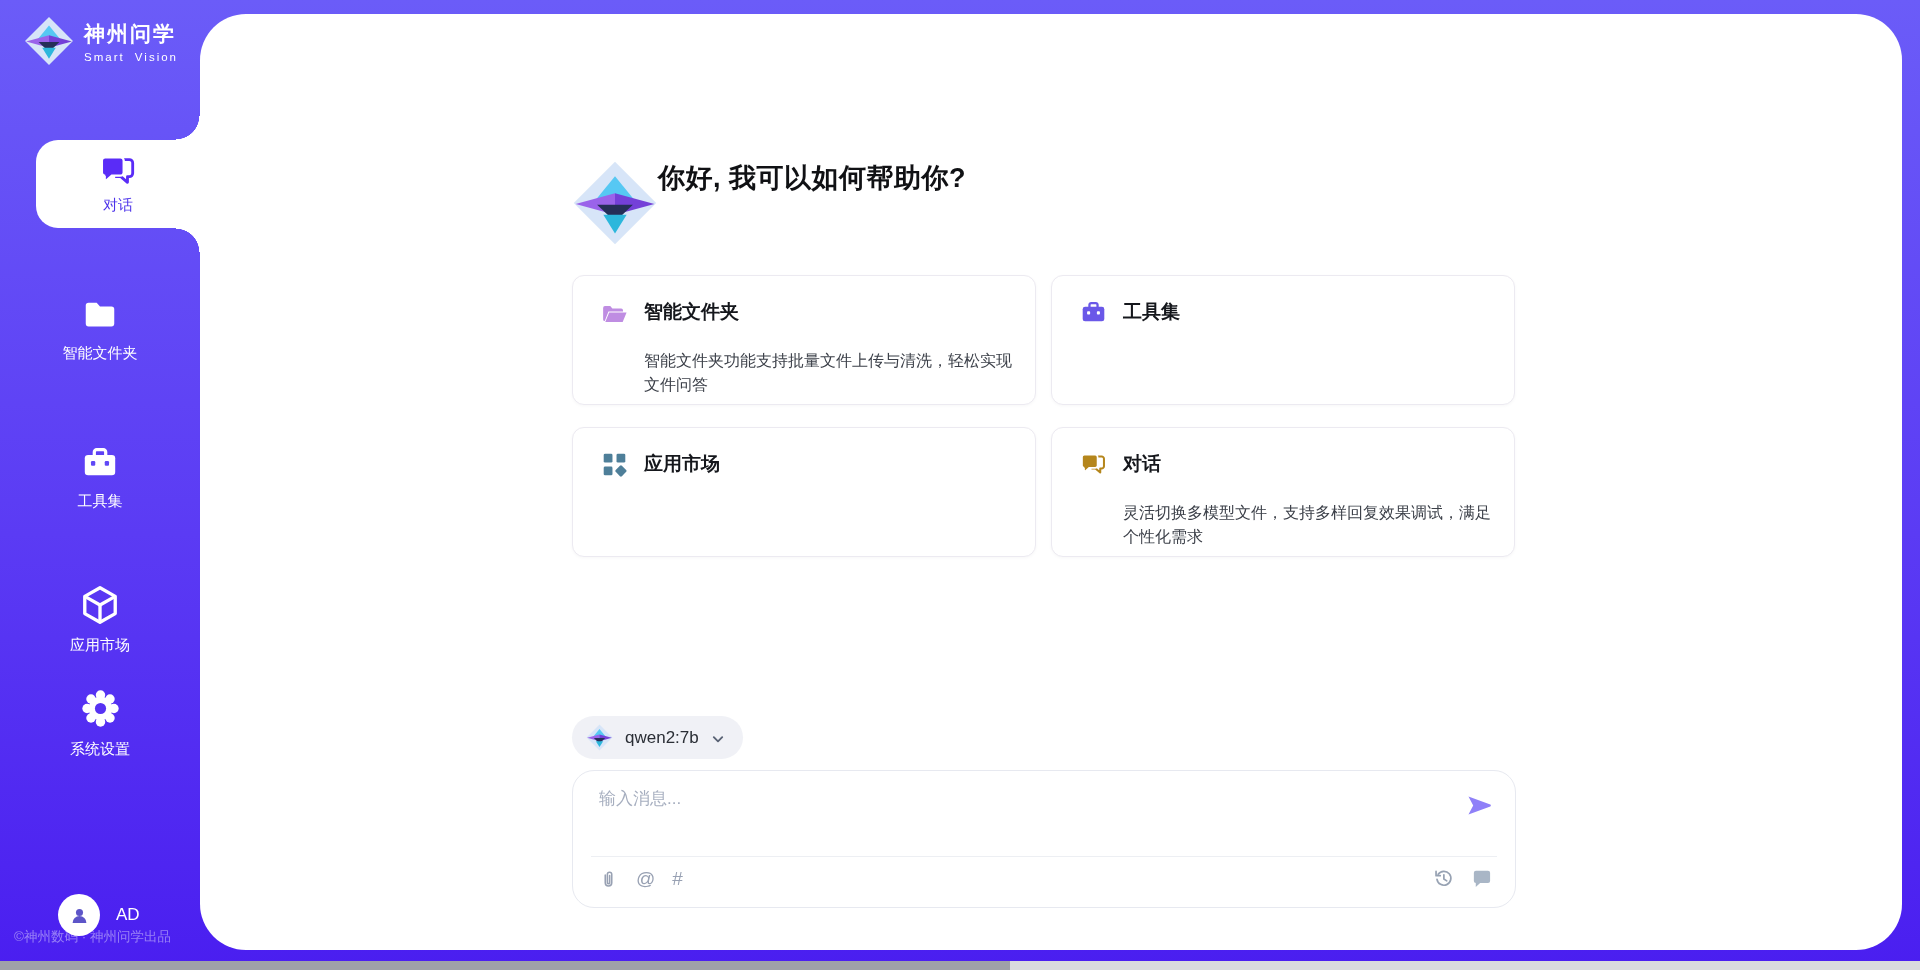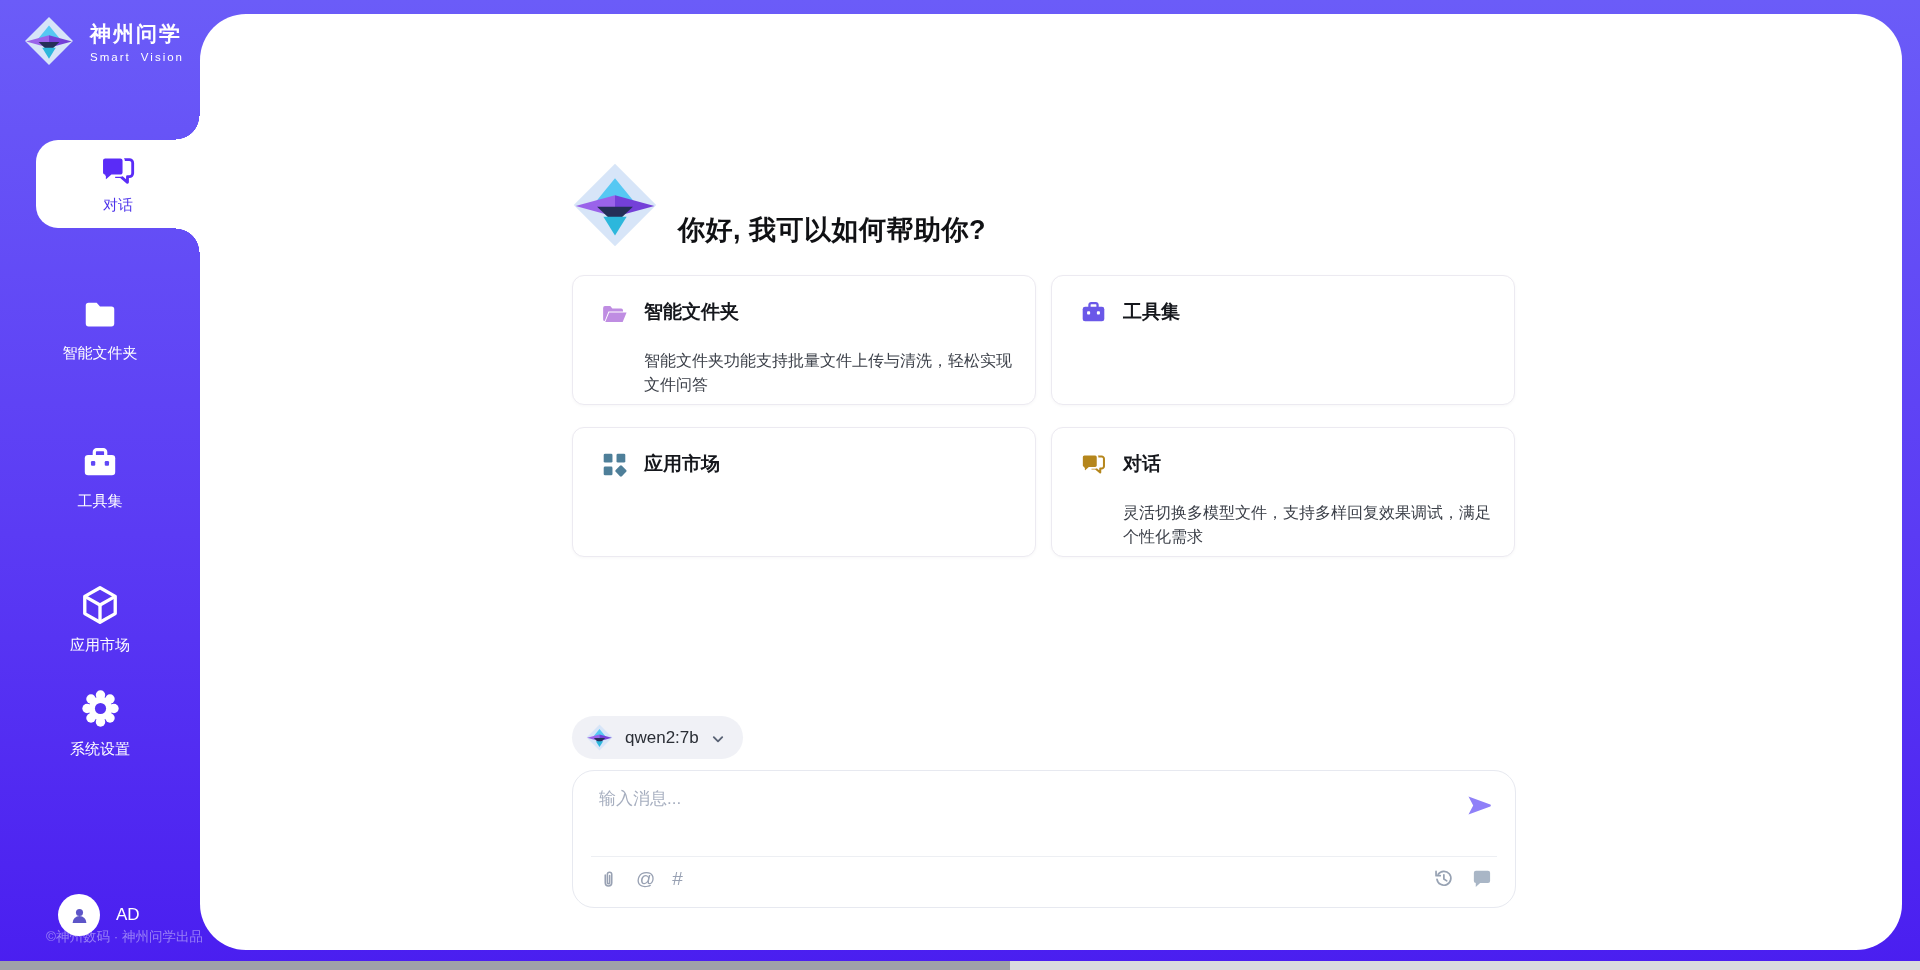--- a/index.html
+++ b/index.html
@@ -12,21 +12,21 @@
 
   
   .panel { position:absolute; left:200px; top:14px; width:1702px; height:936px;
            background:#fff; border-radius:46px; }
 
   
   .scroll-strip { position:absolute; left:0; bottom:0; width:1920px; height:9px; background:#d9dade; }
   .scroll-thumb { width:1010px; height:100%; background:#9fa1a8; }
 
   
-  .logo-row { position:absolute; left:24px; top:16px; display:flex; align-items:center; gap:16px; }
+  .logo-row { position:absolute; left:24px; top:16px; display:flex; align-items:center; gap:10px; }
   .logo-gem { width:50px; height:50px; }
   .logo-name { font-size:21px; font-weight:700; color:#fff; letter-spacing:2px; }
   .logo-sub  { font-size:11.5px; color:#fff; letter-spacing:2px; word-spacing:5px; margin-top:3px; }
 
   .tab-active { position:absolute; left:36px; top:140px; width:164px; height:88px;
                 background:#fff; border-radius:22px 0 0 22px; display:flex; flex-direction:column;
                 align-items:center; justify-content:center; gap:7px; cursor:pointer; }
   .tab-active .nav-label { color:#4c32ea; }
   .fillet { position:absolute; left:176px; width:24px; height:24px; }
   .fillet-top    { top:116px; background:radial-gradient(circle 24px at 0 0,   rgba(0,0,0,0) 23px, #fff 23.5px); }
@@ -34,26 +34,26 @@
 
   .nav-item { position:absolute; left:0; width:200px; display:flex; flex-direction:column;
               align-items:center; gap:10px; cursor:pointer; color:#fff; }
   .nav-label { font-size:15px; }
   .ni-1 { top:296px; } .ni-2 { top:444px; } .ni-3 { top:584px; } .ni-4 { top:687px; }
 
   .user-row { position:absolute; left:58px; top:894px; display:flex; align-items:center; gap:16px; cursor:pointer; }
   .avatar { width:42px; height:42px; border-radius:50%; background:#fff;
             display:flex; align-items:center; justify-content:center; }
   .user-name { font-size:17px; color:#fff; }
-  .copyright { position:absolute; left:14px; top:928px; font-size:13.5px; color:rgba(255,255,255,.42);margin-left:32px; }
+  .copyright { position:absolute; left:14px; top:928px; font-size:13.5px; color:rgba(255,255,255,.42); }
 
   
   .content { position:absolute; left:572px; top:0; width:944px; }
 
-  .hero { position:absolute; top:160px; left:0; height:88px; display:flex; align-items:flex-end; gap:20px; }
+  .hero { position:absolute; top:160px; left:0; height:88px; display:flex; align-items:flex-start; }
   .hero-gem { width:86px; height:86px; }
   .hero-title { font-size:27px; font-weight:700; color:#101114; letter-spacing:.5px; }
 
   .cards { position:absolute; top:275px; left:0; display:grid;
            grid-template-columns:464px 464px; column-gap:15px; row-gap:22px; }
   .card { height:130px; background:#fff; border:1px solid #eceaf1; border-radius:12px;
           padding:22px 20px 0 28px; display:flex; gap:16px; cursor:pointer;
           box-shadow:0 1px 3px rgba(40,40,80,.04); }
   .card-icon { width:27px; height:27px; flex:none; margin-top:1px; }
   .card-title { font-size:19px; font-weight:700; color:#15171c; line-height:28px; }

